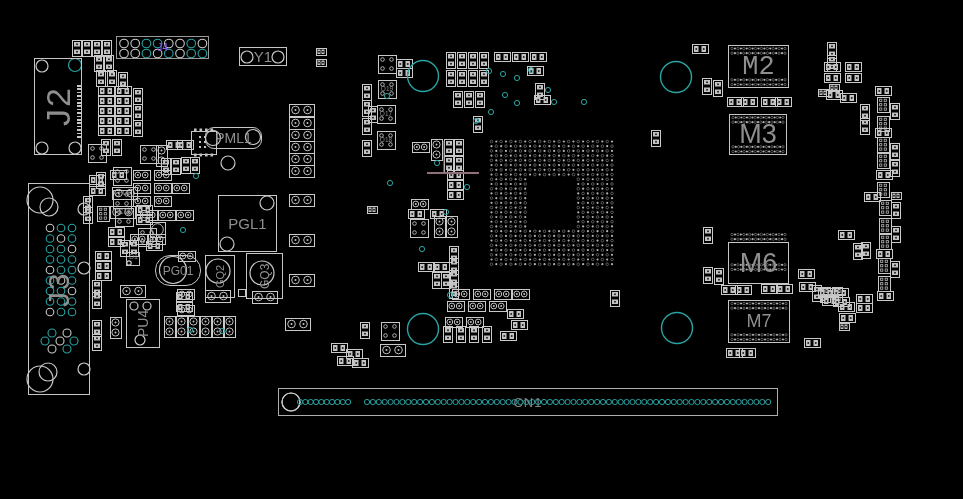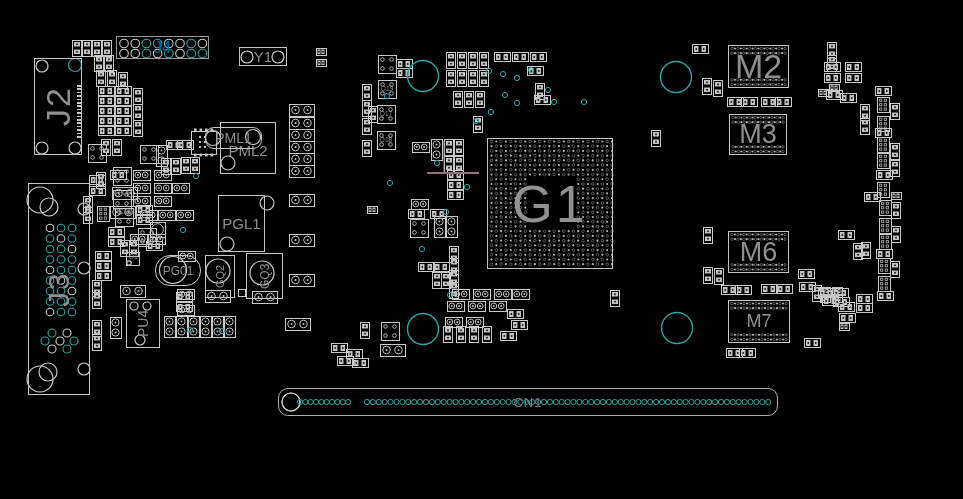--- a/index.html
+++ b/index.html
@@ -2954,39 +2954,36 @@
       <circle cx="762.3" cy="402" r="2.6" fill="none" stroke="#2aa3a3" stroke-width="1"></circle>
       <circle cx="768.2" cy="402" r="2.6" fill="none" stroke="#2aa3a3" stroke-width="1"></circle>
     </svg>
 
   <div class="comp" style="left:34px;top:58px;width:48px;height:97px;">
     <div class="pinstrip"></div>
     <div class="lblc v fill" style="font-size:34px;letter-spacing:2px;">J2</div>
   </div>
 
   <div class="comp" style="left:116px;top:36px;width:93px;height:23px;border-color:#9a9a9a;">
-    <div class="lblc fill dimtxt" style="font-size:16px;color:#0369a1;">J4</div>
+    <div class="lblc fill dimtxt" style="font-size:10px;color:#8b5cf6;">J4</div>
   </div>
 
   <div class="comp" style="left:239px;top:47px;width:48px;height:19px;">
     <div class="lblc fill" style="font-size:15px;">Y1</div>
   </div>
 
   <div class="comp" style="left:28px;top:183px;width:62px;height:212px;">
     <div class="lblc v fill" style="font-size:30px;letter-spacing:2px;">J3</div>
   </div>
 
-  <div class="comp" style="left:220px;top:122px;width:56px;height:52px;">
-    <div class="lblc fill" style="font-size:15px;align-items:flex-end;padding-bottom:14px;">PML2</div>
-  </div>
   <div class="comp" style="left:205px;top:127px;width:57px;height:22px;border-radius:9px;">
     <div class="lblc fill" style="font-size:14px;">PML1</div>
   </div>
 
-  <div class="comp" style="left:218px;top:195px;width:47px;height:57px;">
+  <div class="comp" style="left:218px;top:195px;width:59px;height:57px;">
     <div class="lblc fill" style="font-size:15px;">PGL1</div>
   </div>
 
   <div class="comp" style="left:155px;top:255px;width:46px;height:31px;border-radius:15px;">
     <div class="lblc fill" style="font-size:12px;">PG01</div>
   </div>
 
   <div class="comp" style="left:205px;top:255px;width:30px;height:43px;">
     <div class="lblc v fill" style="font-size:11px;">GQ2</div>
   </div>
@@ -2995,33 +2992,30 @@
   </div>
 
   <div class="comp" style="left:126px;top:299px;width:34px;height:49px;">
     <div class="lblc v fill" style="font-size:14px;">PU4</div>
   </div>
 
   <div class="comp" style="left:126px;top:252px;width:14px;height:14px;">
     <div class="lblc fill" style="font-size:7px;justify-content:flex-end;padding-right:1px;align-items:flex-start;">D1</div>
   </div>
 
-  <div class="comp" style="left:487px;top:138px;width:126px;height:131px;">
-    <div class="lblc fill" style="font-size:52px;letter-spacing:3px;color:#919191;">G1</div>
-  </div>
 
   <div class="comp" style="left:728px;top:45px;width:61px;height:43px;">
-    <div class="lblc fill" style="font-size:34px;">M2</div>
+    <div class="lblc fill" style="font-size:27px;font-family:Liberation Mono, monospace;">M2</div>
   </div>
   <div class="comp" style="left:729px;top:114px;width:58px;height:41px;">
     <div class="lblc fill" style="font-size:27px;">M3</div>
   </div>
-  <div class="comp" style="left:728px;top:231px;width:61px;height:42px;text-align:center;">
+  <div class="comp" style="left:728px;top:242px;width:61px;height:42px;text-align:center;">
     <div class="lblc fill" style="font-size:27px;">M6</div>
   </div>
   <div class="comp" style="left:728px;top:300px;width:62px;height:43px;">
     <div class="lblc fill" style="font-size:18px;">M7</div>
   </div>
 
-  <div class="comp" style="left:278px;top:388px;width:500px;height:28px;border-color:#aeaeae;border-radius:10px;">
+  <div class="comp" style="left:278px;top:388px;width:500px;height:28px;border-color:#aeaeae;">
     <div class="lblc fill" style="font-size:13px;letter-spacing:1px;color:#7f7f7f;">CN1</div>
   </div>
 </div>
 
 </body></html>

